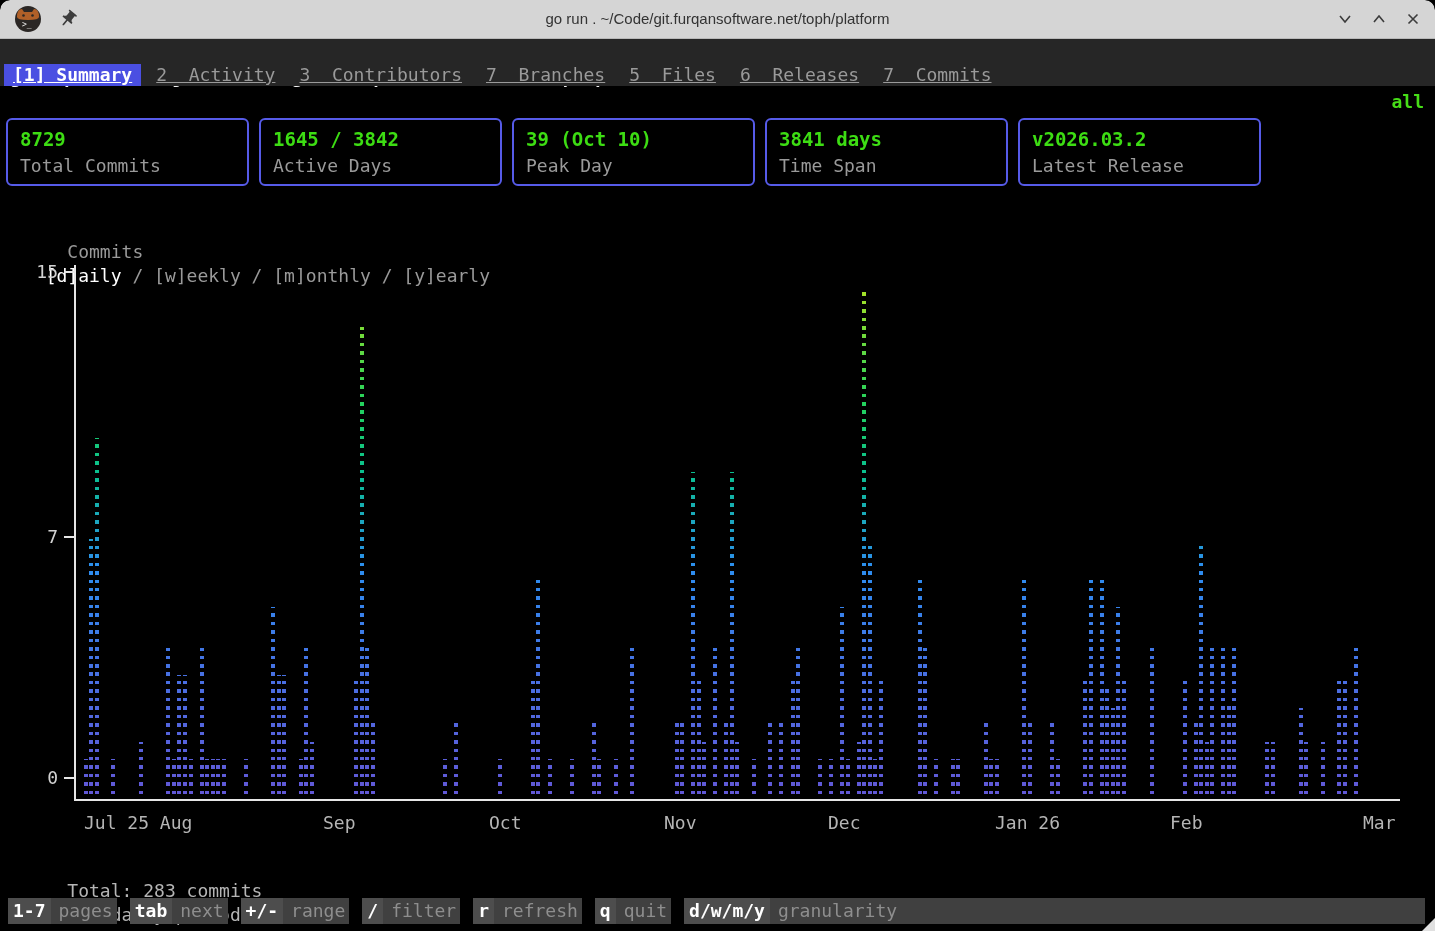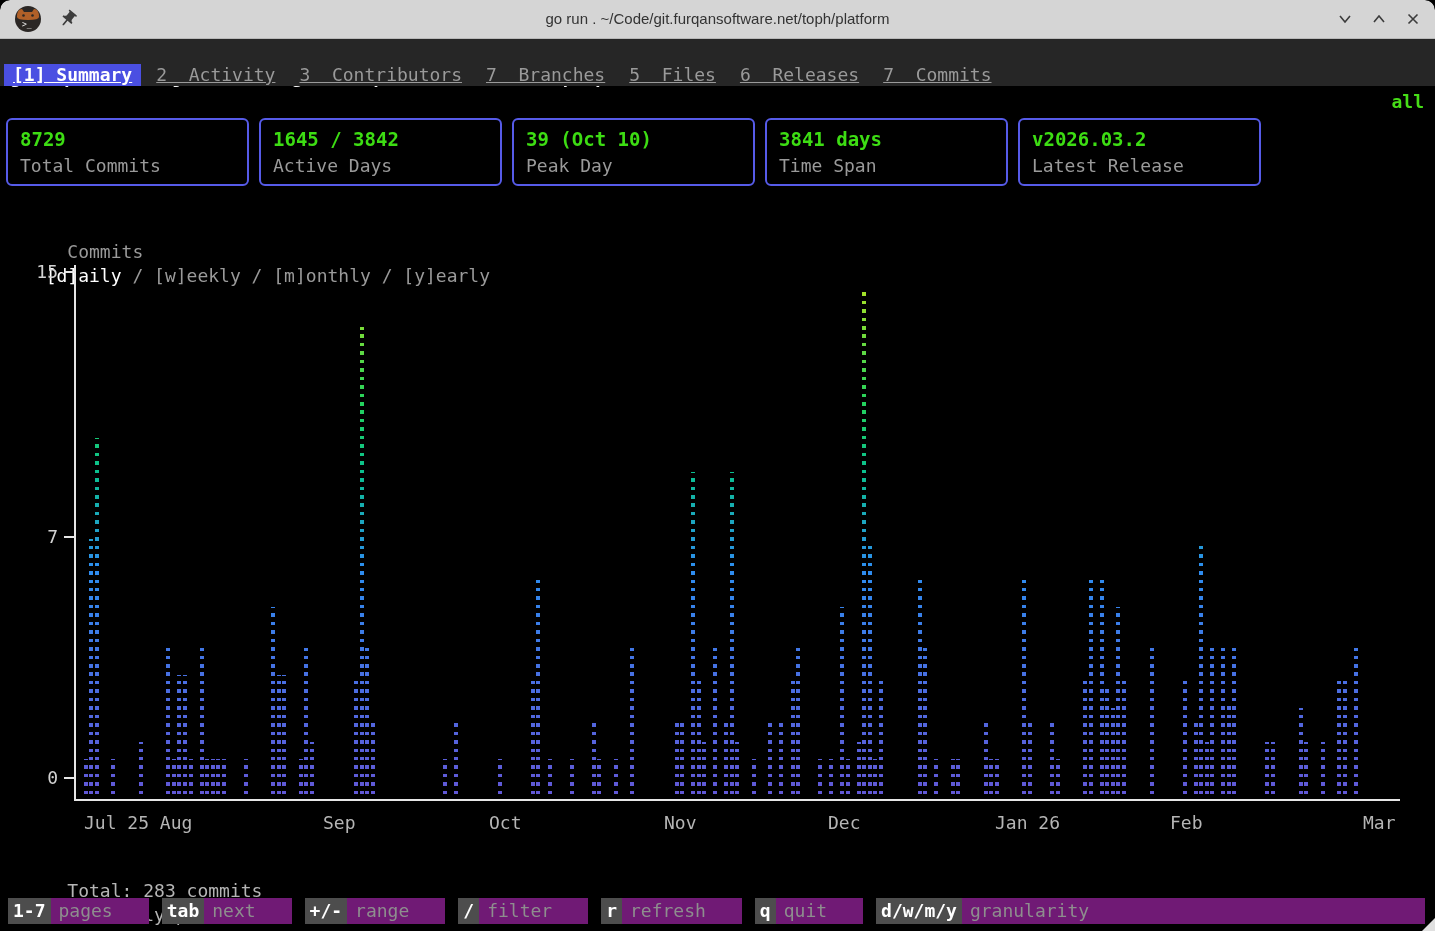--- a/index.html
+++ b/index.html
@@ -53,21 +53,21 @@
        background-position:0 0,0 289px;
        background-repeat:repeat,no-repeat;}
   
   .summary{position:absolute;left:24px;top:855px;font-size:18px;color:#b5b5b5;line-height:24px;white-space:pre;}
   .summary span{margin-right:26px;}
   .keybar{position:absolute;left:8px;top:898px;width:1417px;height:26px;display:flex;
           font-size:18px;line-height:26px;white-space:pre;}
   .keygroup{display:flex;margin-right:13px;}
   .keygroup:last-child{flex:1;margin-right:0;}
   .key{background:#4d4d4d;color:#fff;font-weight:bold;padding:0 5px;}
-  .keylabel{background:#701a75;color:#8e8e8e;padding:0 36px 0 8px;}
+  .keylabel{background:#404040;color:#8e8e8e;padding:0 4px 0 8px;}
   .keygroup:last-child .keylabel{flex:1;}
   .resize-grip{position:absolute;right:0;bottom:0;width:0;height:0;
                border-left:13px solid transparent;border-bottom:13px solid #e0e0e0;}
 </style>
 </head>
 <body>
 
 <div id="win">
 
   <div class="titlebar">

